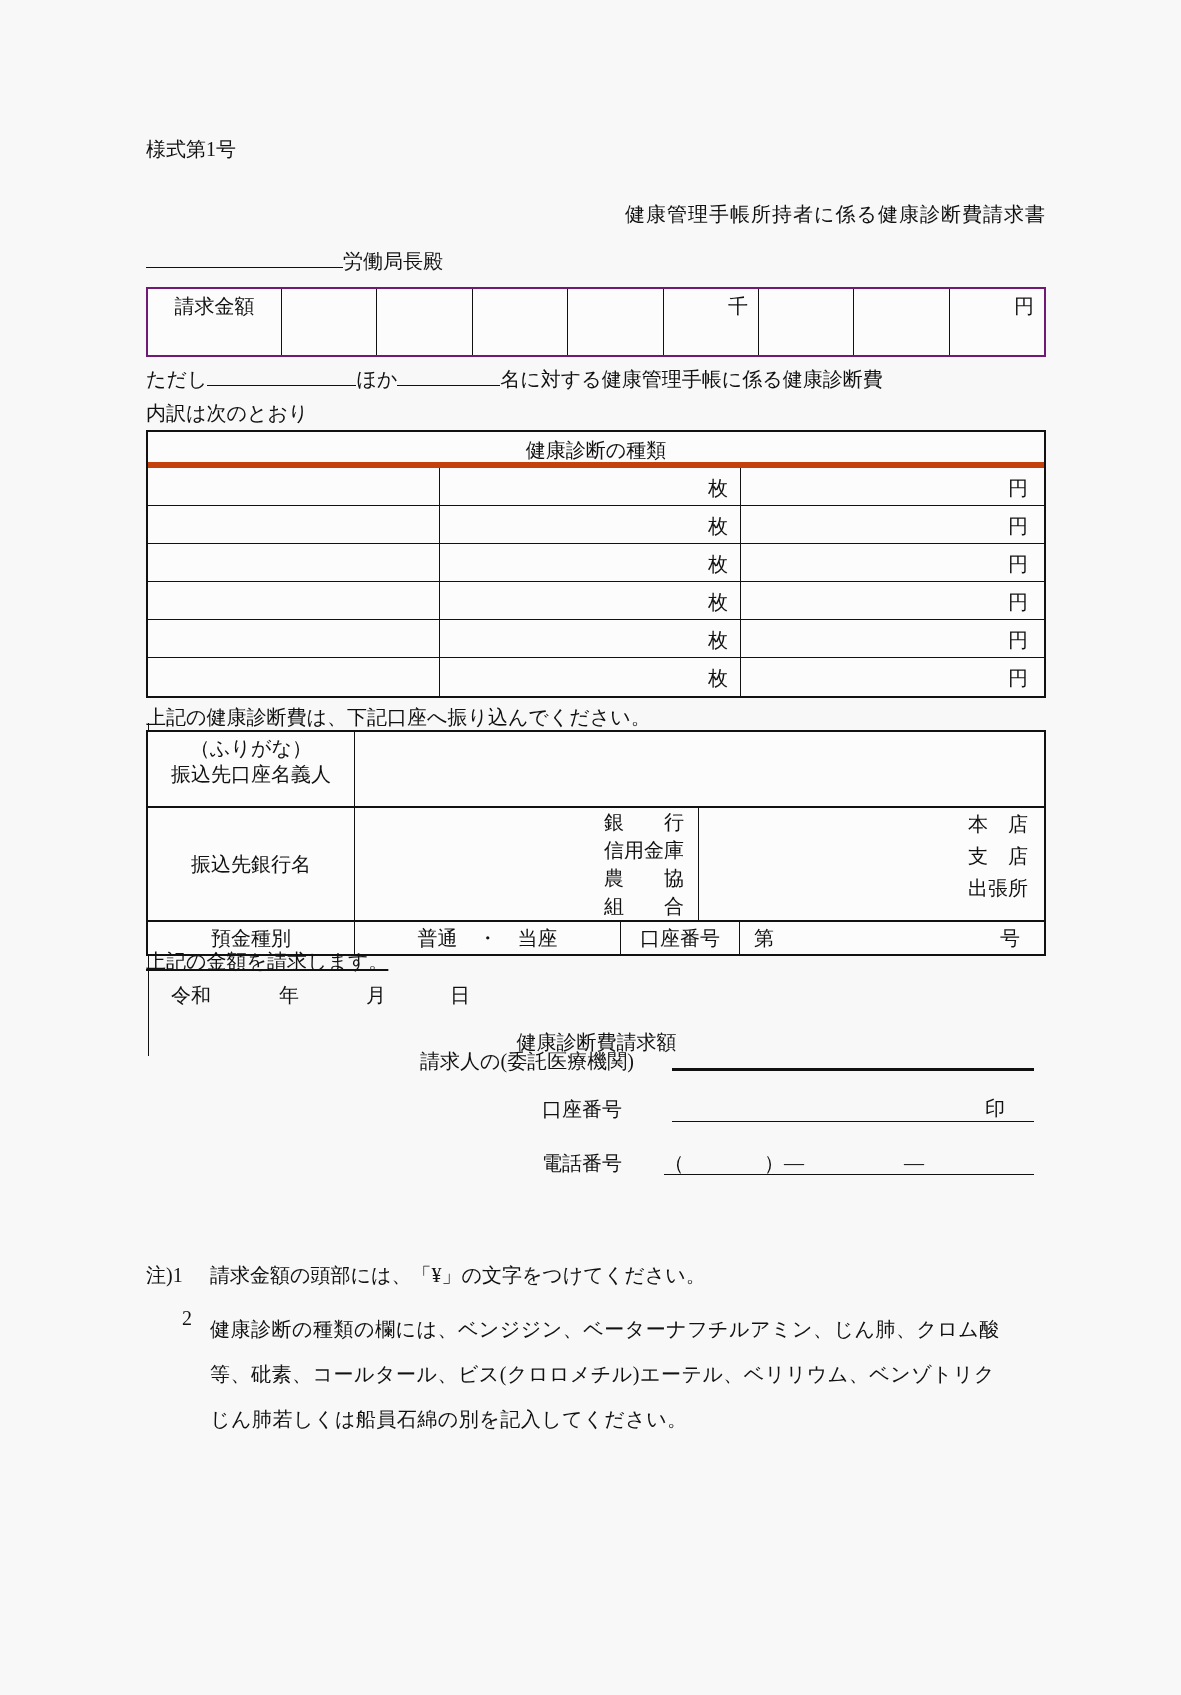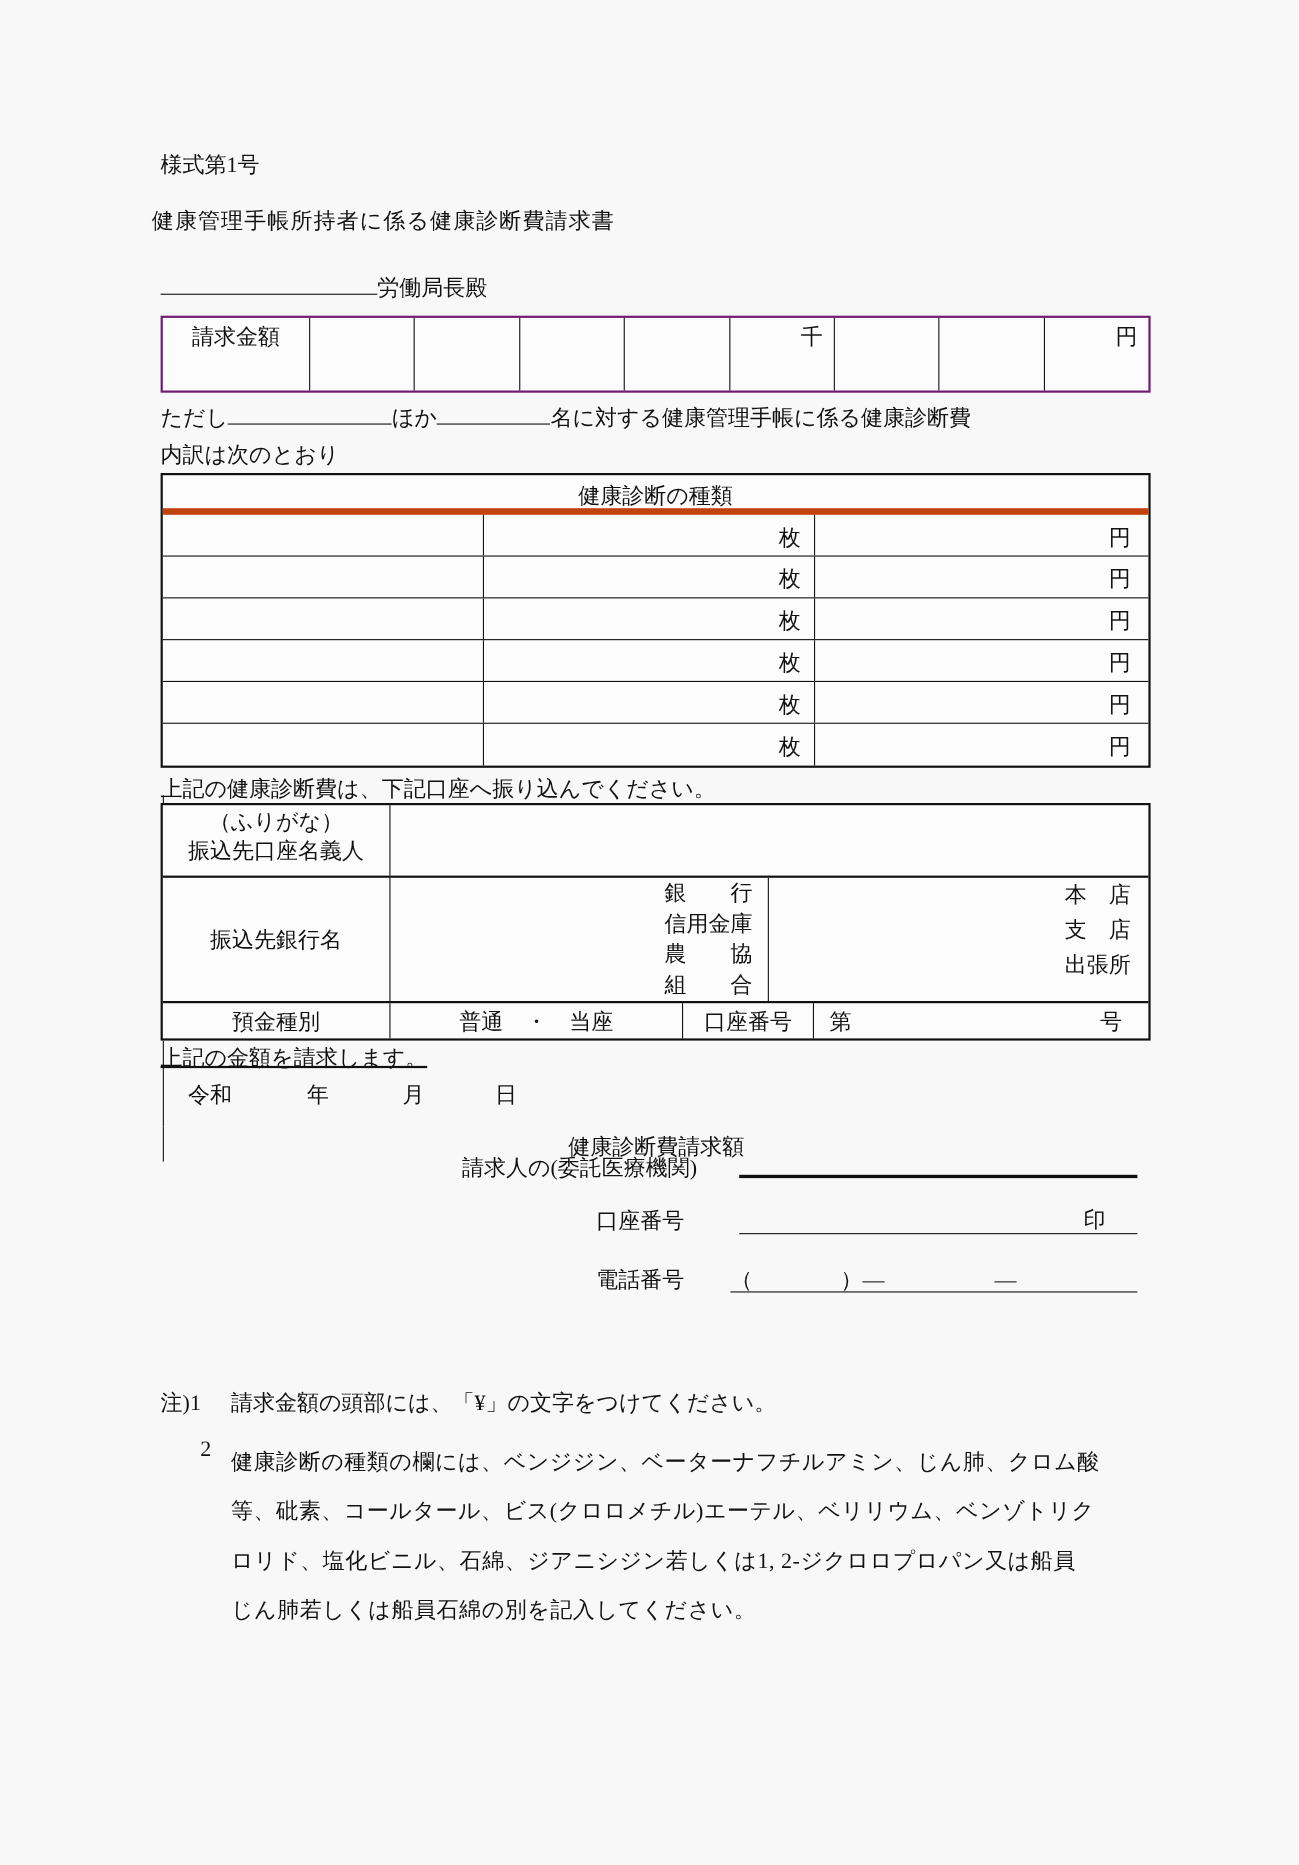--- a/index.html
+++ b/index.html
@@ -7,21 +7,21 @@
   body {
     width:1181px; height:1695px; position:relative;
     font-family:"Liberation Serif","DejaVu Serif",serif;
     font-size:20px; color:#111;
   }
   .abs { position:absolute; }
   .blank { display:inline-block; border-bottom:1.5px solid #111; height:24px; vertical-align:baseline; }
 
   
   #form-number { left:146px; top:136px; }
-  #form-title  { left:138px; top:187px; width:908px; text-align:left; letter-spacing:1px; }
+  #form-title  { left:138px; top:201px; width:908px; text-align:right; letter-spacing:1px; }
   #addressee   { left:146px; top:244px; }
   #addressee .blank { width:197px; }
 
   
   #claim-table { left:146px; top:287px; width:900px; height:70px;
     display:flex; border:2px solid #701a75; background:#fcfcfc; }
   #claim-table .cell { flex:1 1 0; border-left:1px solid #111; padding:4px 10px 0 0;
     text-align:right; }
   #claim-table .label-cell { flex:0 0 133px; border-left:none; text-align:center; padding:4px 0 0 0; }
 
@@ -42,21 +42,21 @@
   #breakdown-table .c3 { flex:1 1 auto;  border-left:1px solid #111; }
   #breakdown-table .hrow > div { text-align:center; padding-top:5px; }
   #breakdown-table .row .c2 { text-align:right; padding:7px 12px 0 0; }
   #breakdown-table .row .c3 { text-align:right; padding:7px 16px 0 0; }
 
   #transfer-note { left:146px; top:704px; }
 
   
   #bank-table { left:146px; top:730px; width:900px; border:2px solid #111; background:#fcfcfc; }
   #bank-table .brow { display:flex; }
-  #bank-table .r1 { height:64px; }
+  #bank-table .r1 { height:74px; }
   #bank-table .r2 { height:114px; border-top:2px solid #111; }
   #bank-table .r3 { height:34px;  border-top:2px solid #111; }
   #bank-table .lab { flex:0 0 206px; text-align:center; }
   .r1 .lab { padding-top:3px; line-height:26px; }
   .r1 .val { flex:1 1 auto; border-left:1px solid #111; }
   .r2 .lab { display:flex; align-items:center; justify-content:center; }
   .r2 .banktypes { flex:0 0 344px; border-left:1px solid #111; display:flex;
     flex-direction:column; align-items:flex-end; justify-content:center;
     padding-right:14px; line-height:28px; }
   .r2 .branch { flex:1 1 auto; border-left:1px solid #111; display:flex;
@@ -210,15 +210,14 @@
 
 <div class="abs" id="phone-label">電話番号</div>
 <div class="abs" id="phone-line">（　　　　）―　　　　　―</div>
 
 <div class="abs" id="note1-marker">注)1</div>
 <div class="abs" id="note1-text">請求金額の頭部には、「¥」の文字をつけてください。</div>
 <div class="abs" id="note2-marker">2</div>
 <div class="abs" id="note2-text">
   <div>健康診断の種類の欄には、ベンジジン、ベーターナフチルアミン、じん肺、クロム酸</div>
   <div>等、砒素、コールタール、ビス(クロロメチル)エーテル、ベリリウム、ベンゾトリク</div>
-  <div>ロリド、塩化ビニル、石綿、ジアニシジン若しくは1, 2-ジクロロプロパン又は船員</div>
   <div>じん肺若しくは船員石綿の別を記入してください。</div>
 </div>
 
 </body></html>

